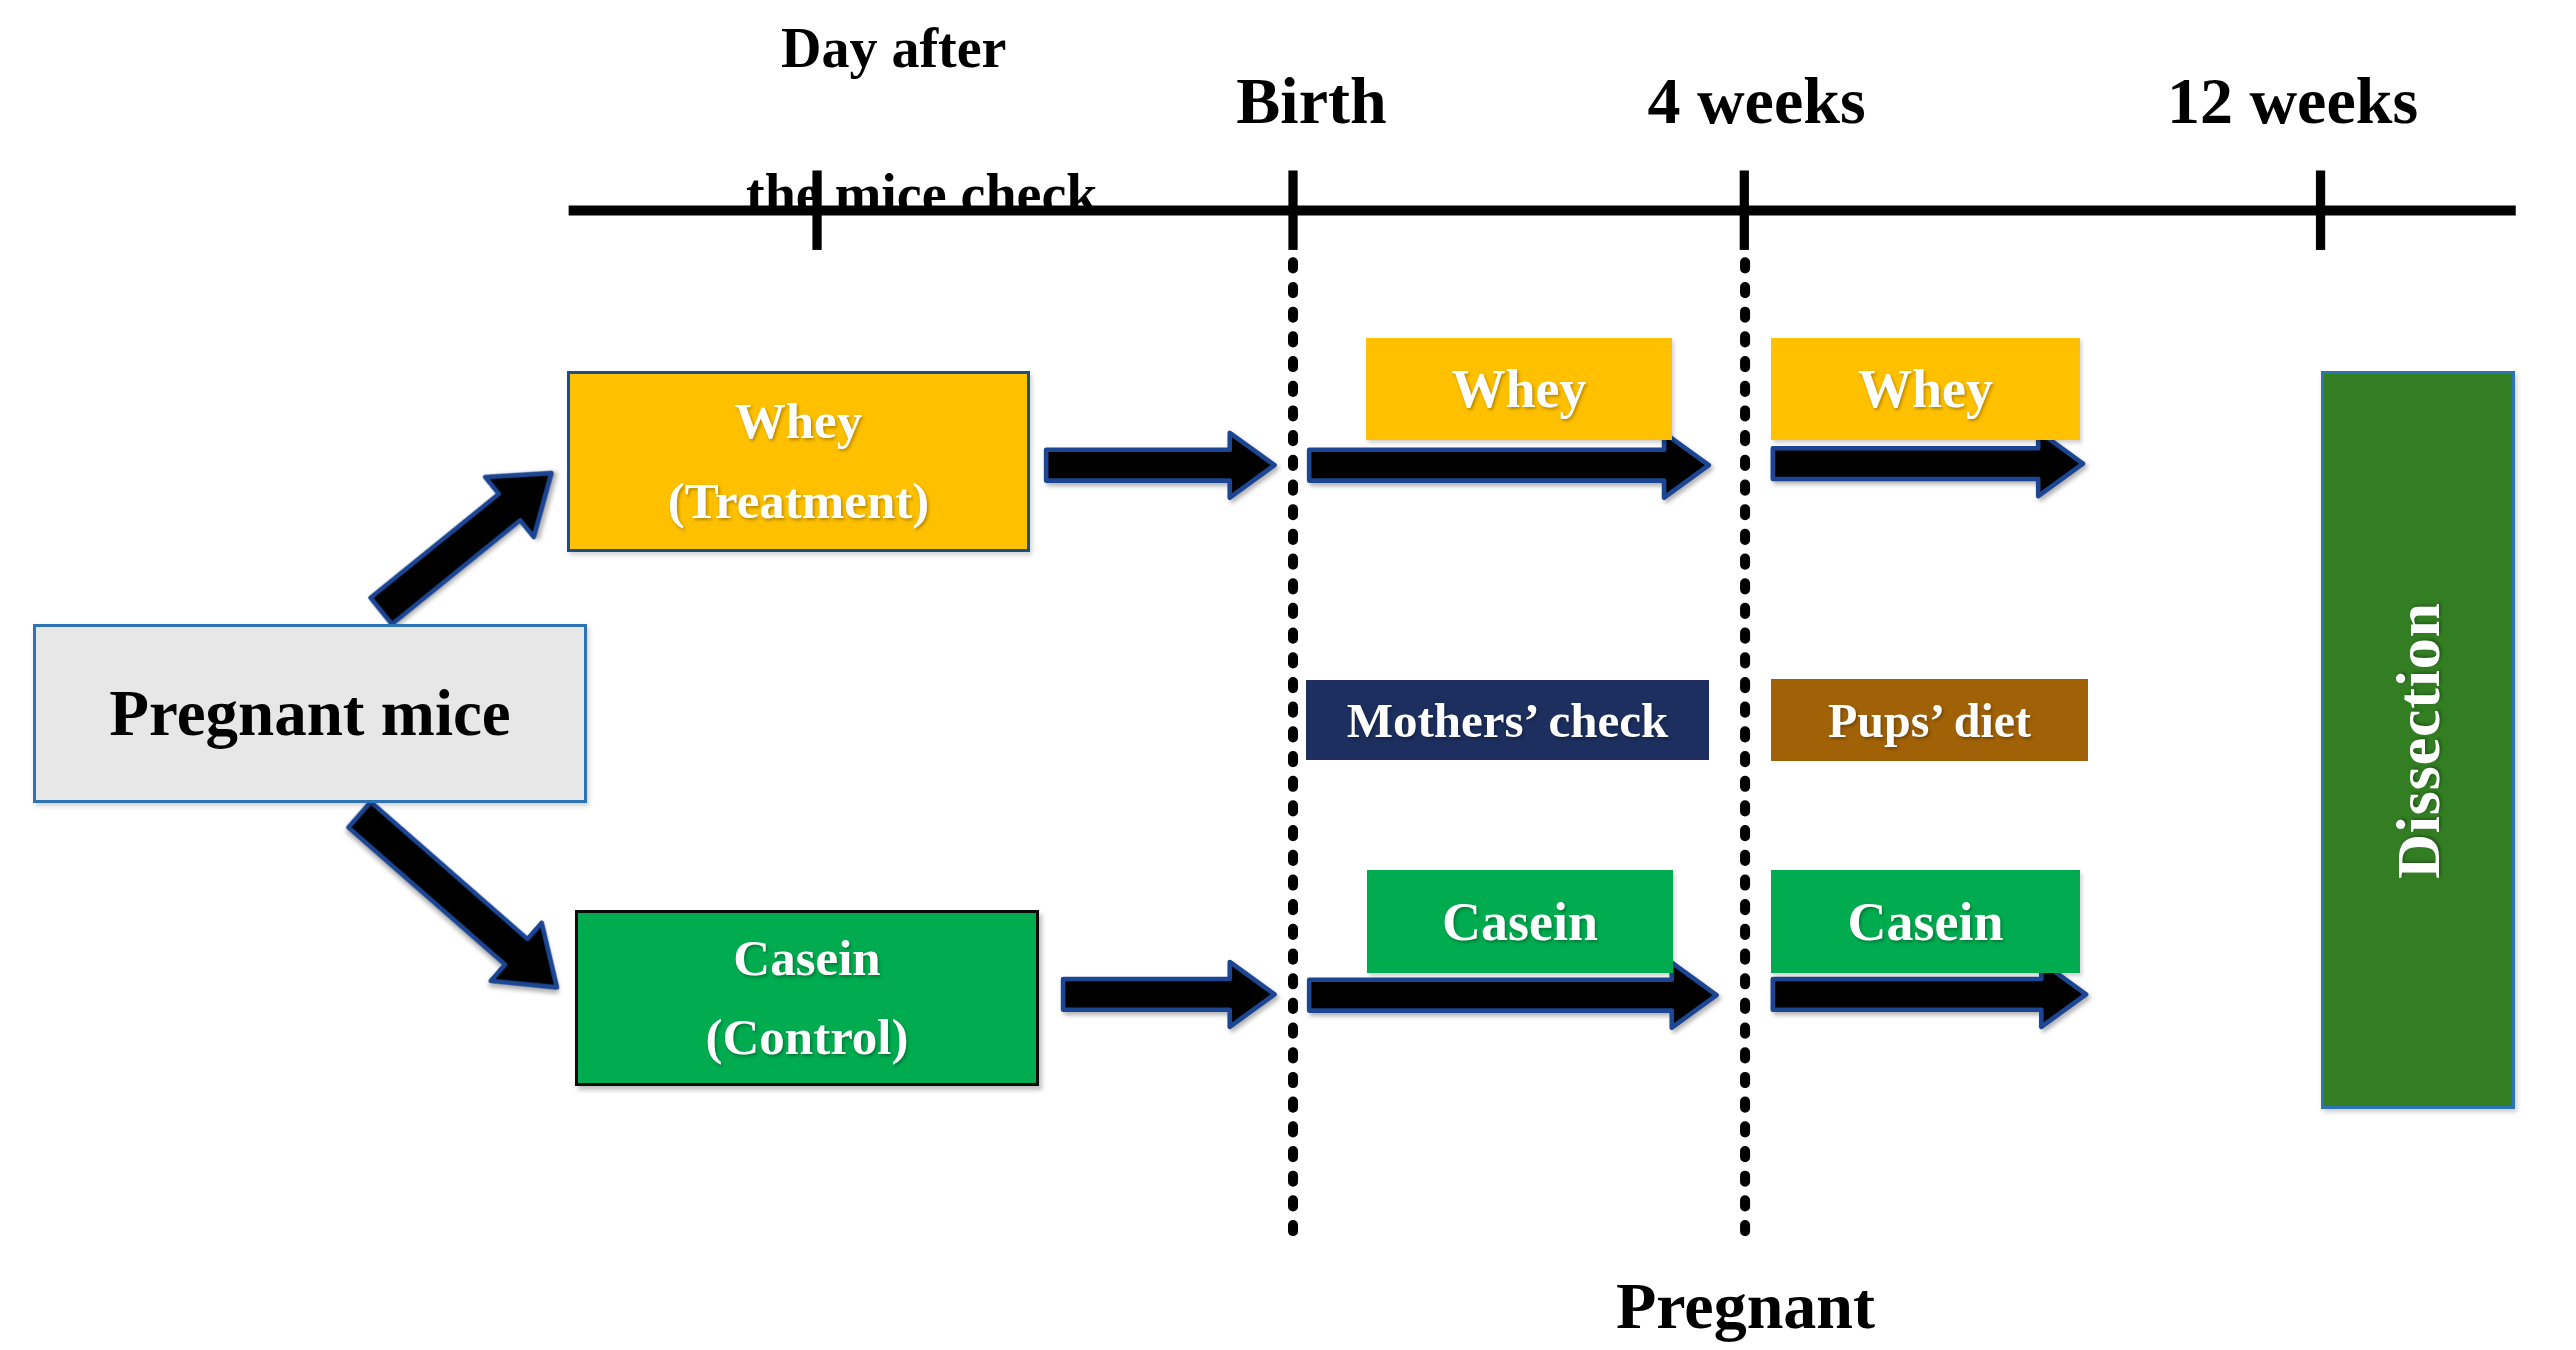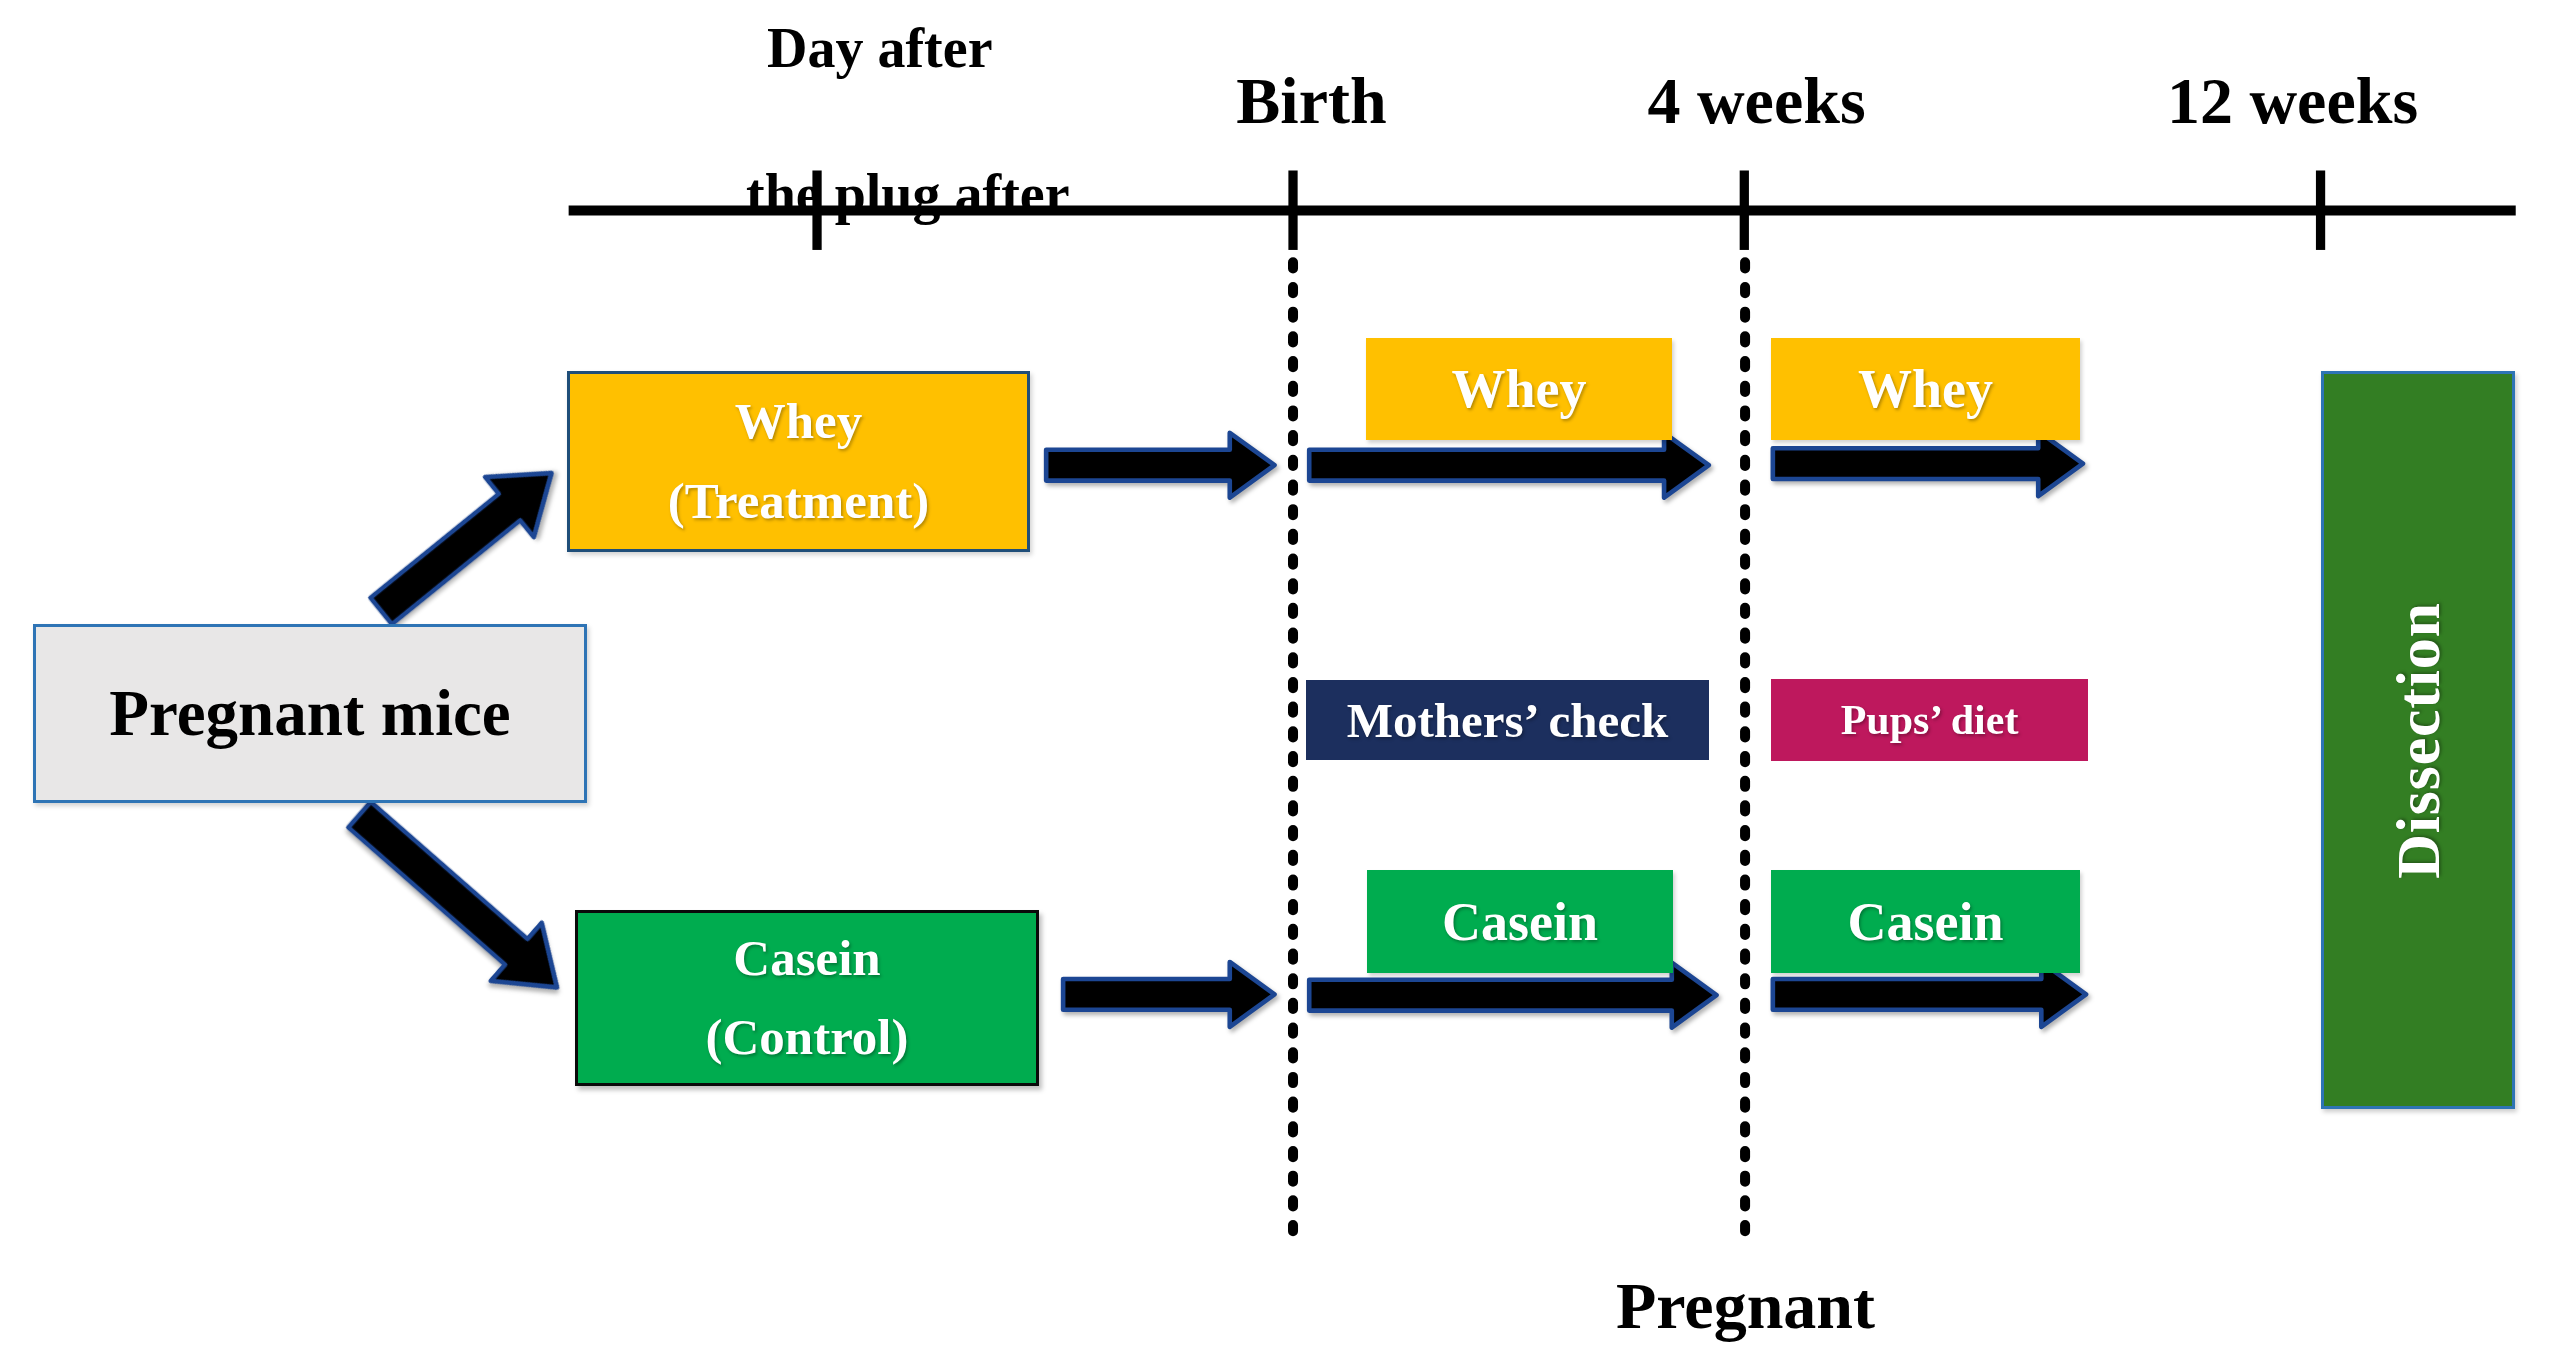--- a/index.html
+++ b/index.html
@@ -31,21 +31,21 @@
   }
   .caseinBig{
     left:575px;top:910px;width:464px;height:176px;background:#00AC4F;
     border:3.9px solid #0A0A0A;font-size:51px;line-height:1.55;box-shadow:3.1px 3.9px 4.6px rgba(0,0,0,.25);
   }
   .wheySm1{left:1366px;top:338px;width:306px;height:102px;background:#FFC000;font-size:54px;box-shadow:2.3px 3.1px 3.9px rgba(0,0,0,.18);}
   .wheySm2{left:1771px;top:338px;width:309px;height:102px;background:#FFC000;font-size:54px;box-shadow:2.3px 3.1px 3.9px rgba(0,0,0,.18);}
   .casSm1{left:1367px;top:870px;width:306px;height:103px;background:#00AC4F;font-size:54px;box-shadow:2.3px 3.1px 3.9px rgba(0,0,0,.18);}
   .casSm2{left:1771px;top:870px;width:309px;height:103px;background:#00AC4F;font-size:54px;box-shadow:2.3px 3.1px 3.9px rgba(0,0,0,.18);}
   .mothersDiet{left:1306px;top:680px;width:403px;height:80px;background:#1C2F5E;font-size:49px;}
-  .pupsDiet{left:1771px;top:679px;width:317px;height:82px;background:#be185d;font-size:42px;}
+  .pupsDiet{left:1771px;top:679px;width:317px;height:82px;background:#a16207;font-size:48px;}
   .dissection{
     left:2321px;top:371px;width:194px;height:738px;background:#337E23;
     border:3.1px solid #2E74B5;box-shadow:2.3px 3.1px 4.6px rgba(0,0,0,.20);
   }
   .dissection .vtext{
     transform:rotate(-90deg);font-size:62px;color:#fff;white-space:nowrap;
     text-shadow:1.5px 2.3px 3.1px rgba(0,0,0,.30);letter-spacing:0.8px;
   }
   svg .arrow{filter:drop-shadow(3px 4px 3px rgba(0,0,0,.30));}
 </style>
@@ -71,21 +71,21 @@
     <path class="arrow" d="M 1356,583 L 1594,583 L 1594,561 L 1652,603 L 1594,645 L 1594,623 L 1356,623 Z" fill="#000" stroke="#1C4693" stroke-width="6" stroke-linejoin="round"></path>
     <path class="arrow" d="M 1697,583 L 2157,583 L 2157,561 L 2215,603 L 2157,645 L 2157,623 L 1697,623 Z" fill="#000" stroke="#1C4693" stroke-width="6" stroke-linejoin="round"></path>
     <path class="arrow" d="M 2298,581 L 2642,581 L 2642,559 L 2700,601 L 2642,643 L 2642,621 L 2298,621 Z" fill="#000" stroke="#1C4693" stroke-width="6" stroke-linejoin="round"></path>
 
     <path class="arrow" d="M 1378,1269 L 1594,1269 L 1594,1247 L 1652,1289 L 1594,1331 L 1594,1309 L 1378,1309 Z" fill="#000" stroke="#1C4693" stroke-width="6" stroke-linejoin="round"></path>
     <path class="arrow" d="M 1697,1270 L 2167,1270 L 2167,1248 L 2225,1290 L 2167,1332 L 2167,1310 L 1697,1310 Z" fill="#000" stroke="#1C4693" stroke-width="6" stroke-linejoin="round"></path>
     <path class="arrow" d="M 2298,1269 L 2646,1269 L 2646,1247 L 2704,1289 L 2646,1331 L 2646,1309 L 2298,1309 Z" fill="#000" stroke="#1C4693" stroke-width="6" stroke-linejoin="round"></path>
   </svg>
 
   <div class="lbl plug"><span>Day after</span><br>
-    <span>the plug after</span></div>
+    <span>the mice check</span></div>
   <div class="lbl hdr center birth">Birth</div>
   <div class="lbl hdr center w4">4 weeks</div>
   <div class="lbl hdr center w12">12 weeks</div>
   <div class="lbl center weaning">Pregnant</div>
 
   <div class="box pregnant">
     <span>Pregnant mice</span>
   </div>
 
   <div class="box wheyBig whiteText">

